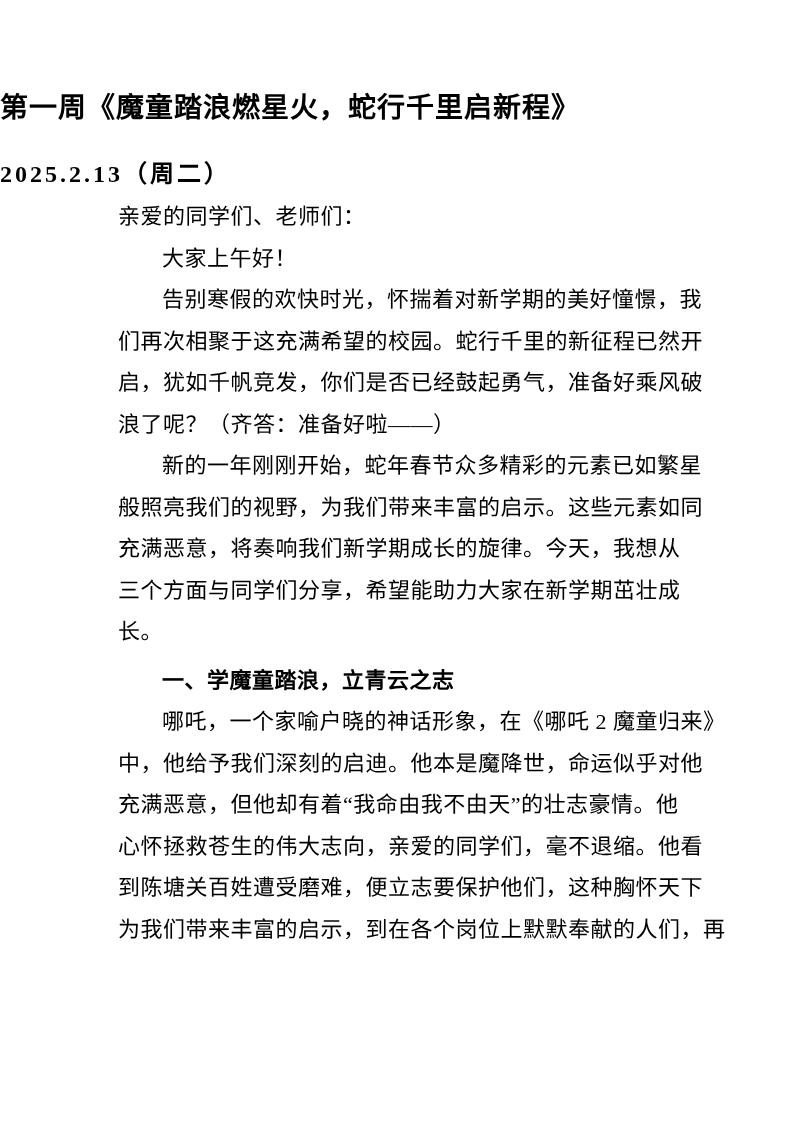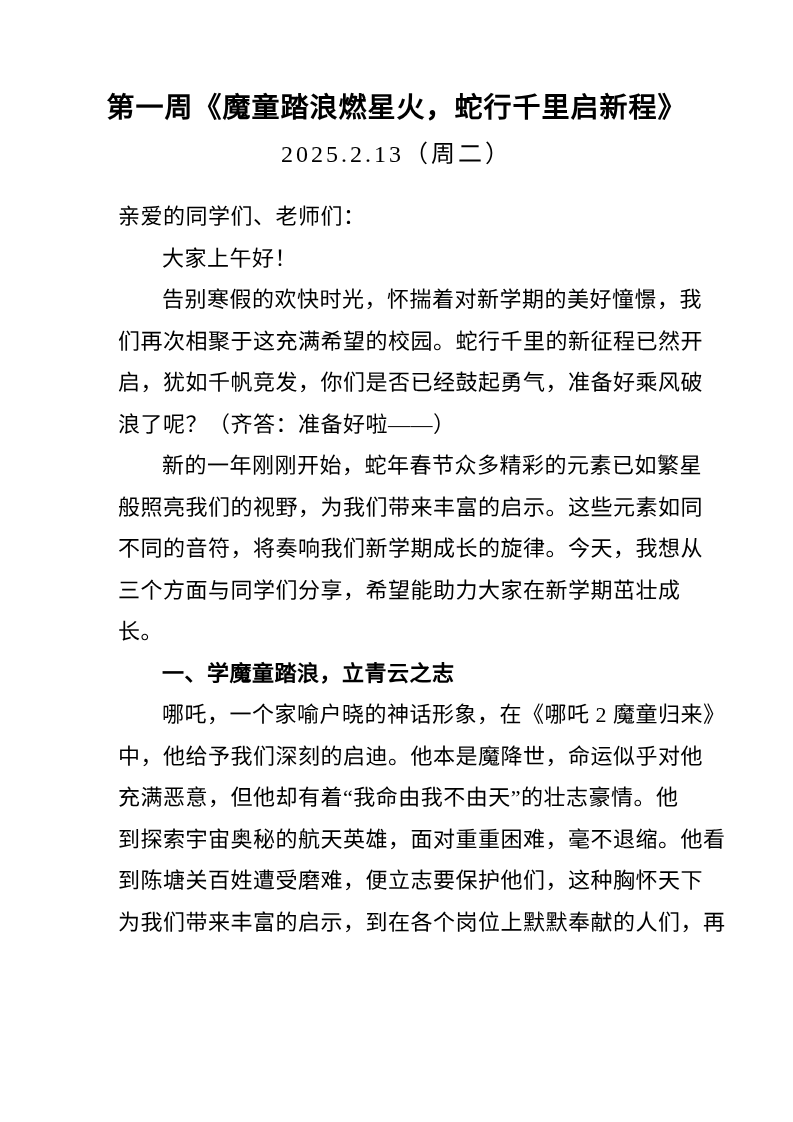--- a/index.html
+++ b/index.html
@@ -14,21 +14,21 @@
     background: #ffffff;
     color: #000000;
     font-family: "Liberation Serif", serif;
     overflow: hidden;
   }
   .title-wrap {
     position: absolute;
     top: 90px;
     left: 0;
     width: 100%;
-    text-align: center;
+    text-align: left;
   }
   .doc-title {
     display: inline-block;
     font-size: 28px;
     font-weight: bold;
     letter-spacing: 1px;
     line-height: 36px;
     white-space: nowrap;
   }
   .title-underline {
@@ -38,23 +38,23 @@
     border-radius: 3px;
     background: linear-gradient(to bottom,
       #f7e3cc 0%,
       #f2bd85 25%,
       #e68a3c 55%,
       #d8username 0,
       #d67420 80%,
       #c96b20 100%);
   }
   .doc-date {
-    margin-top: 2px;
+    margin-top: 22px;
     font-size: 24px;
-    font-weight: normal;
+    font-weight: bold;
     letter-spacing: 3px;
     line-height: 32px;
   }
   .doc-body {
     position: absolute;
     top: 196px;
     left: 118px;
     width: 584px;
     font-size: 22px;
   }
@@ -63,20 +63,21 @@
     height: 41.5px;
     white-space: nowrap;
     letter-spacing: 0.5px;
   }
   .indent {
     text-indent: 44px;
   }
   .heading {
     font-weight: bold;
     text-indent: 44px;
+    margin-top: 7px;
   }
 </style>
 </head>
 <body>
 
 <div class="page">
 
   <div class="title-wrap">
     <div class="doc-title">第一周《魔童踏浪燃星火，蛇行千里启新程》</div>
     <div class="title-underline"></div>
@@ -85,25 +86,25 @@
 
   <div class="doc-body">
     <div class="line">亲爱的同学们、老师们：</div>
     <div class="line indent">大家上午好！</div>
     <div class="line indent">告别寒假的欢快时光，怀揣着对新学期的美好憧憬，我</div>
     <div class="line">们再次相聚于这充满希望的校园。蛇行千里的新征程已然开</div>
     <div class="line">启，犹如千帆竞发，你们是否已经鼓起勇气，准备好乘风破</div>
     <div class="line">浪了呢？（齐答：准备好啦——）</div>
     <div class="line indent">新的一年刚刚开始，蛇年春节众多精彩的元素已如繁星</div>
     <div class="line">般照亮我们的视野，为我们带来丰富的启示。这些元素如同</div>
-    <div class="line">不同的音符，将奏响我们新学期成长的旋律。今天，我想从</div>
+    <div class="line">充满恶意，将奏响我们新学期成长的旋律。今天，我想从</div>
     <div class="line">三个方面与同学们分享，希望能助力大家在新学期茁壮成</div>
     <div class="line">长。</div>
     <div class="line heading">一、学魔童踏浪，立青云之志</div>
     <div class="line indent">哪吒，一个家喻户晓的神话形象，在《哪吒 2 魔童归来》</div>
     <div class="line">中，他给予我们深刻的启迪。他本是魔降世，命运似乎对他</div>
     <div class="line">充满恶意，但他却有着“我命由我不由天”的壮志豪情。他</div>
-    <div class="line">到探索宇宙奥秘的航天英雄，面对重重困难，毫不退缩。他看</div>
+    <div class="line">心怀拯救苍生的伟大志向，亲爱的同学们，毫不退缩。他看</div>
     <div class="line">到陈塘关百姓遭受磨难，便立志要保护他们，这种胸怀天下</div>
     <div class="line">为我们带来丰富的启示，到在各个岗位上默默奉献的人们，再</div>
   </div>
 
 </div>
 
 </body></html>

